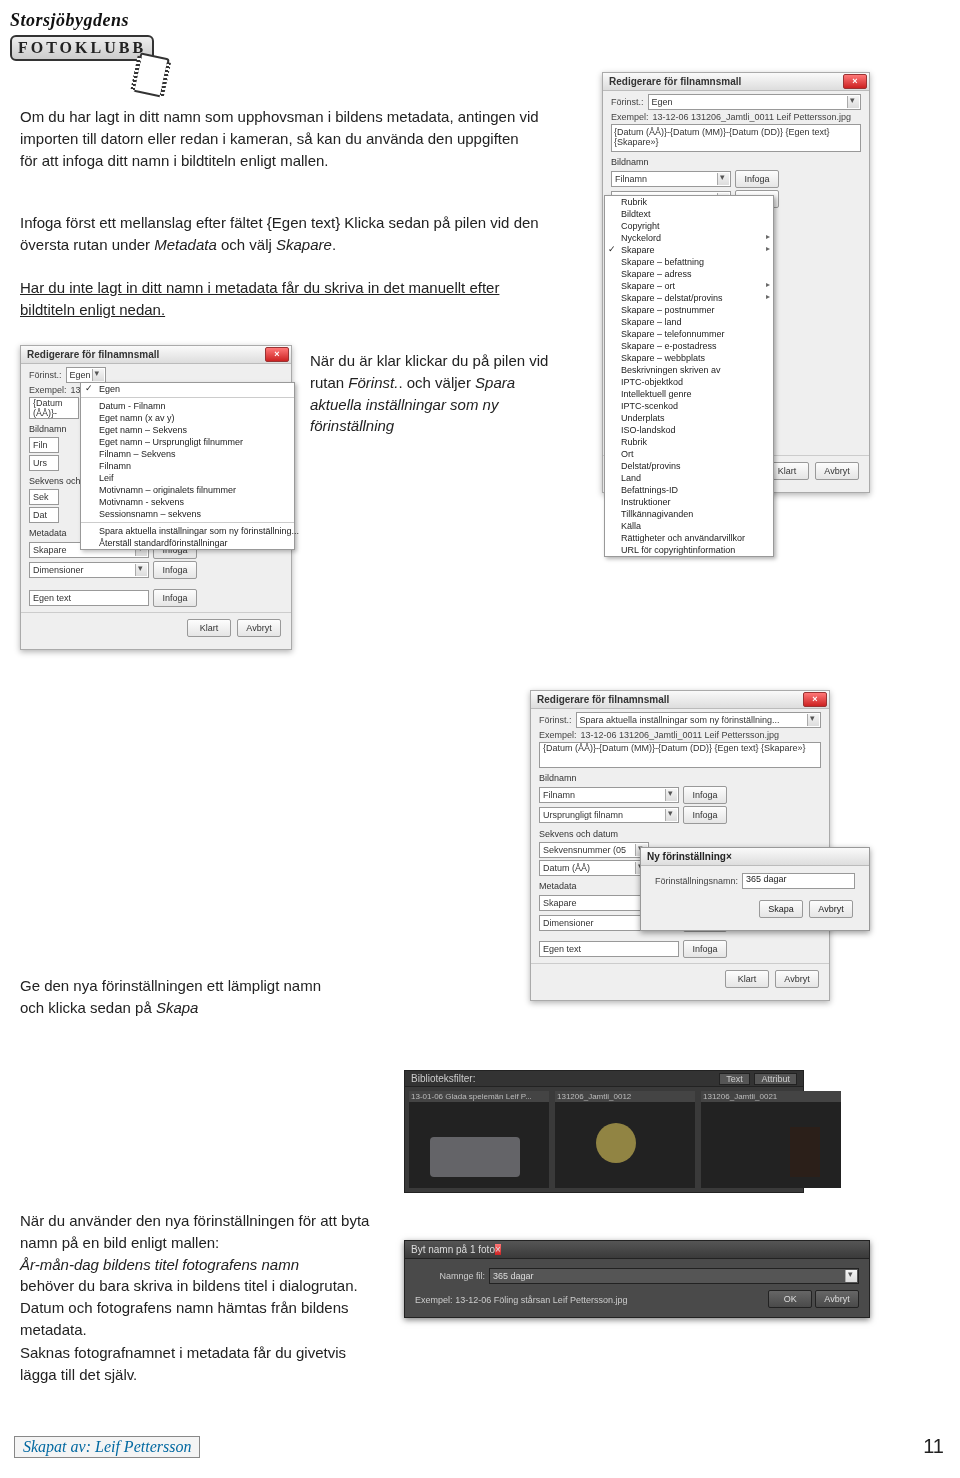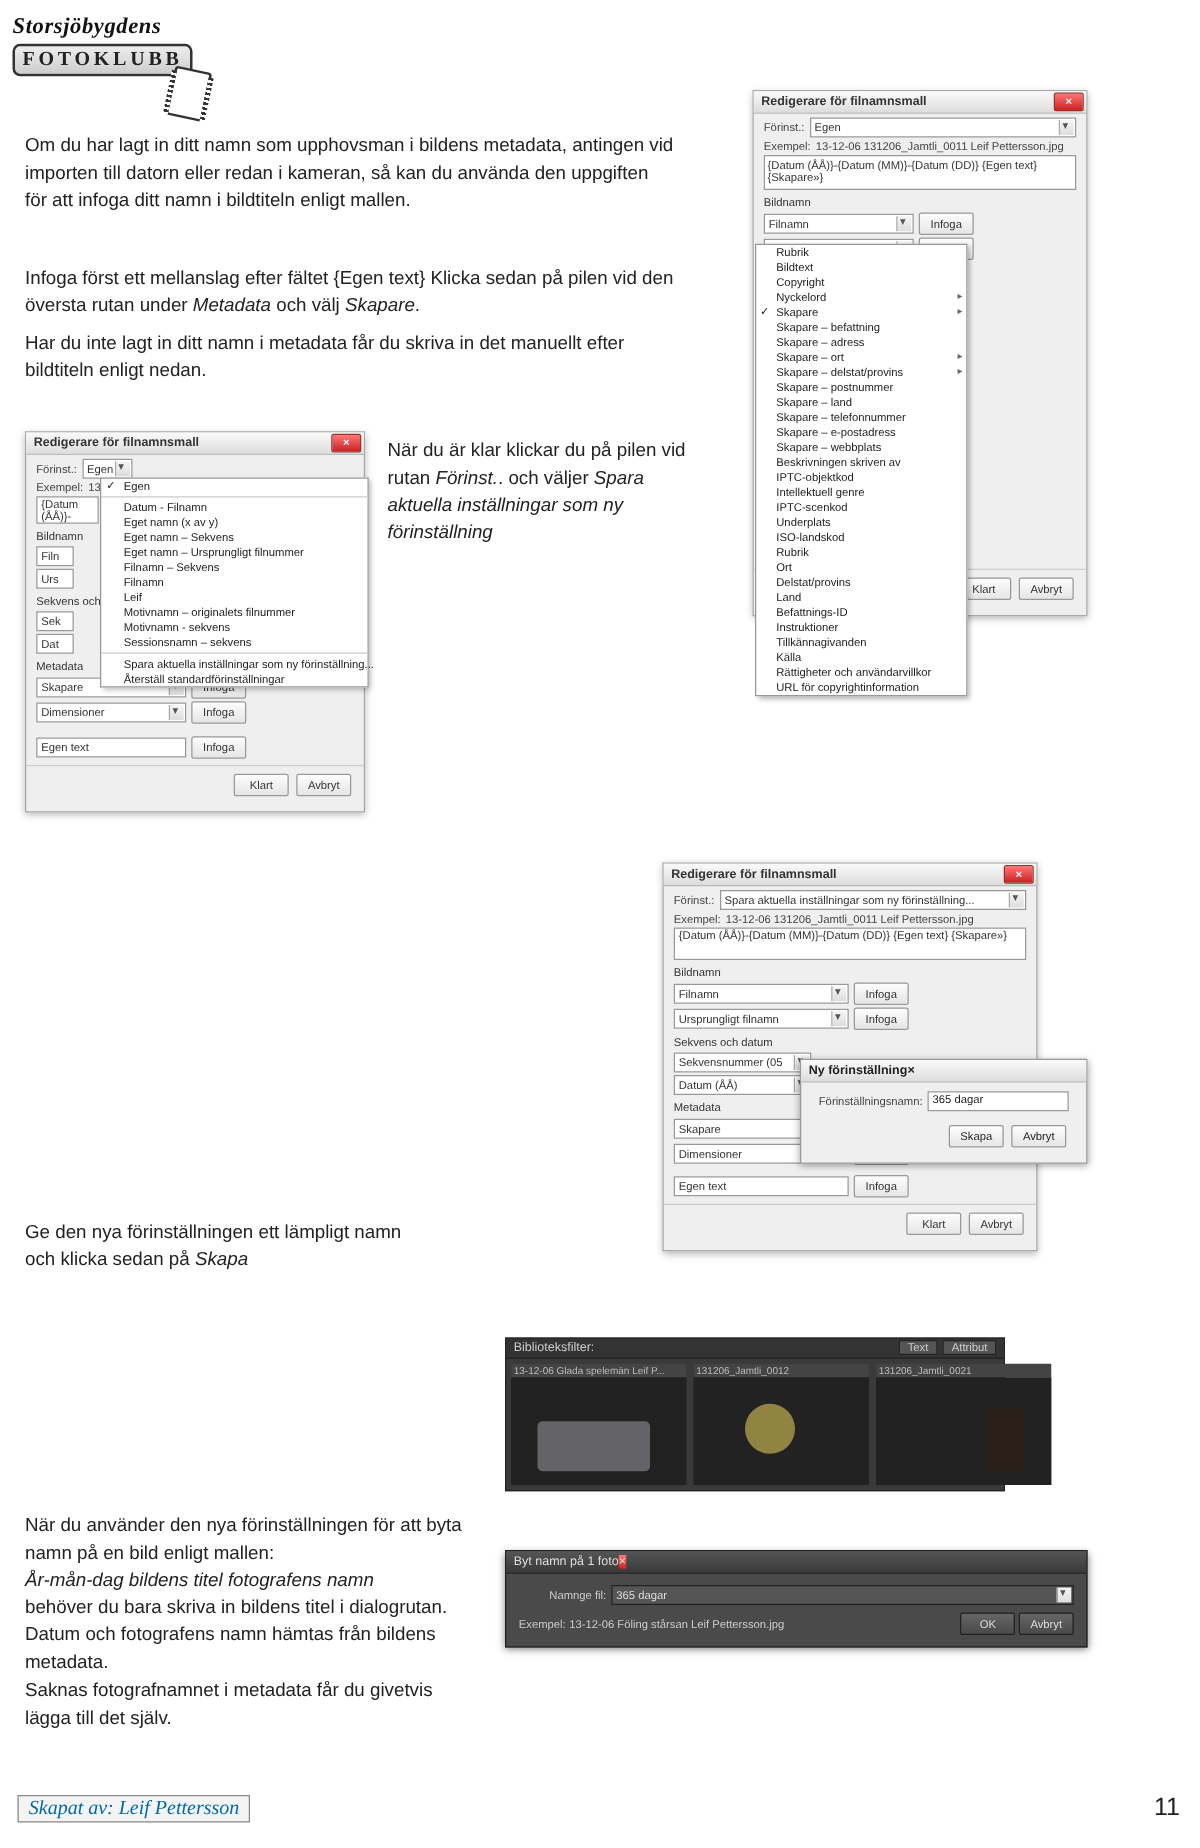--- a/index.html
+++ b/index.html
@@ -85,21 +85,21 @@
     <div class="logo-film"></div>
   </div>
 </div>
 
 <div class="para" style="top:106px; left:20px; width:520px;">Om du har lagt in ditt namn som upphovsman i bildens metadata, antingen vid importen till datorn eller redan i kameran, så kan du använda den uppgiften för att infoga ditt namn i bildtiteln enligt mallen.</div>
 
 <div class="para" style="top:212px; left:20px; width:520px;">
   <span>Infoga först ett mellanslag efter fältet {Egen text} Klicka sedan på pilen vid den översta rutan under </span><span class="ital">Metadata</span><span> och välj </span><span class="ital">Skapare</span><span>.</span>
 </div>
 
-<div class="para" style="top:264px; left:20px; width:520px;">Har du inte lagt in ditt namn i metadata får du skriva in det manuellt efter bildtiteln enligt nedan.</div>
+<div class="para" style="top:277px; left:20px; width:520px;text-decoration:underline;">Har du inte lagt in ditt namn i metadata får du skriva in det manuellt efter bildtiteln enligt nedan.</div>
 
 <div class="para" style="top:350px; left:310px; width:250px;">
   <span>När du är klar klickar du på pilen vid rutan </span><span class="ital">Förinst.</span><span>. och väljer </span><span class="ital">Spara aktuella inställningar som ny förinställning</span>
 </div>
 
 <div class="para" style="top:975px; left:20px; width:310px;">
   <span>Ge den nya förinställningen ett lämpligt namn och klicka sedan på </span><span class="ital">Skapa</span>
 </div>
 
 <div class="para" style="top:1210px; left:20px; width:350px;">
@@ -368,21 +368,21 @@
 <div class="strip" style="top:1070px; left:404px; width:400px;">
   <div class="shead">
     <span>Biblioteksfilter:</span>
     <span>
       <span class="tab">Text</span>
       <span class="tab">Attribut</span>
     </span>
   </div>
   <div class="thumbs" id="thumbs">
       <div class="thumb">
-        <div class="cap">13-12-06 Glada spelemän Leif P...</div>
+        <div class="cap">13-01-06 Glada spelemän Leif P...</div>
         <div class="img ph1"></div>
       </div>
       <div class="thumb">
         <div class="cap">131206_Jamtli_0012</div>
         <div class="img ph2"></div>
       </div>
       <div class="thumb">
         <div class="cap">131206_Jamtli_0021</div>
         <div class="img ph3"></div>
       </div>

